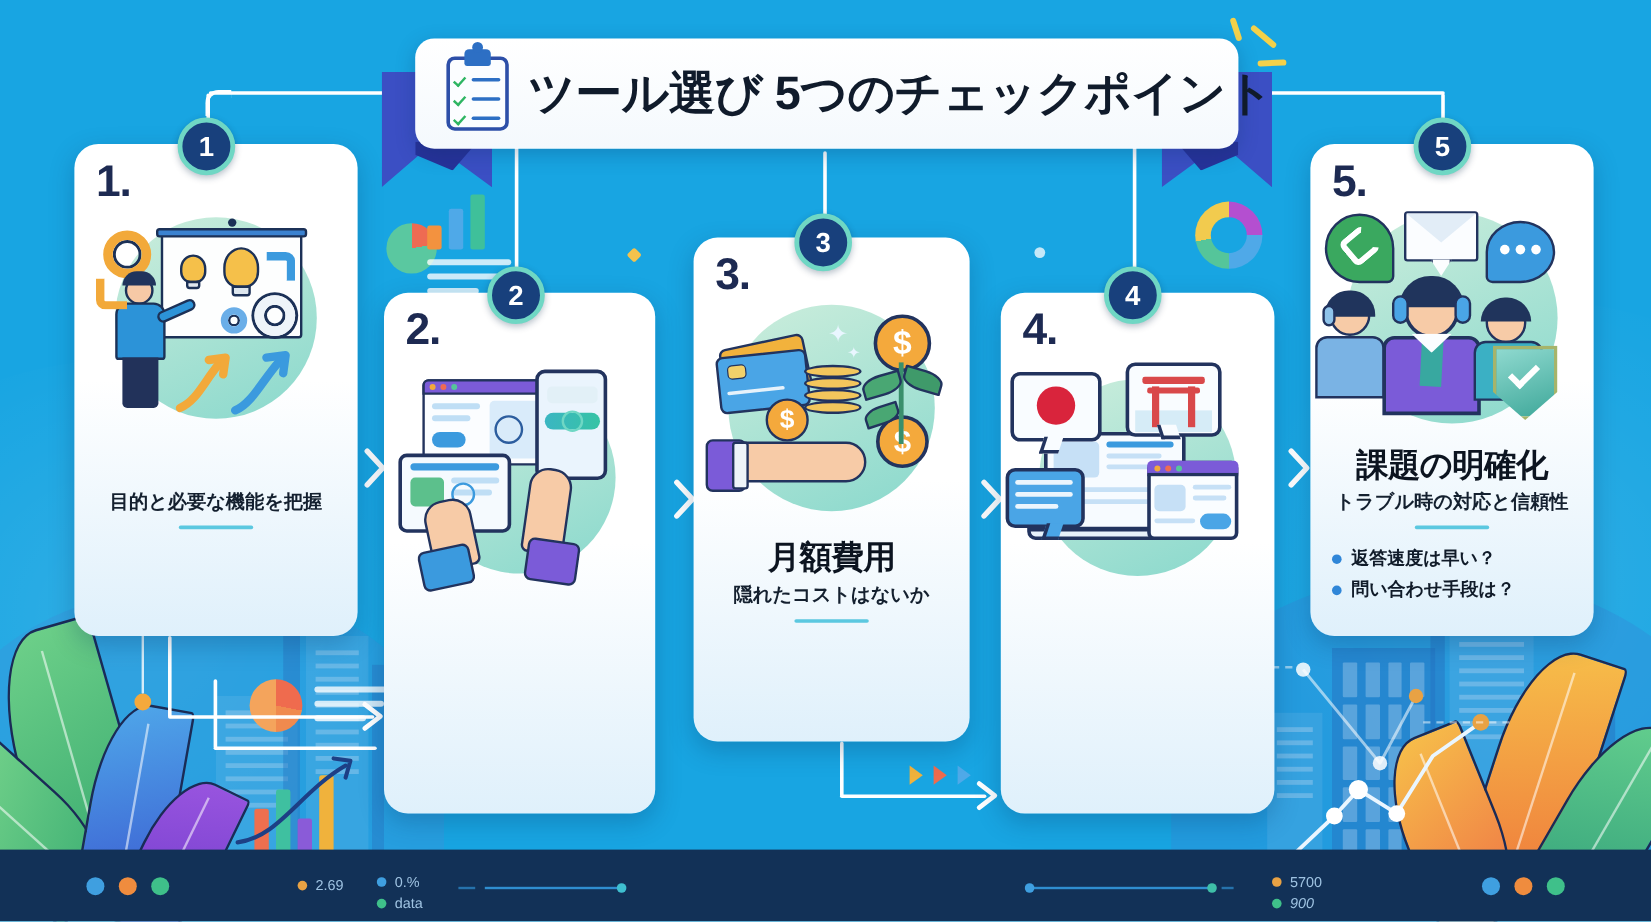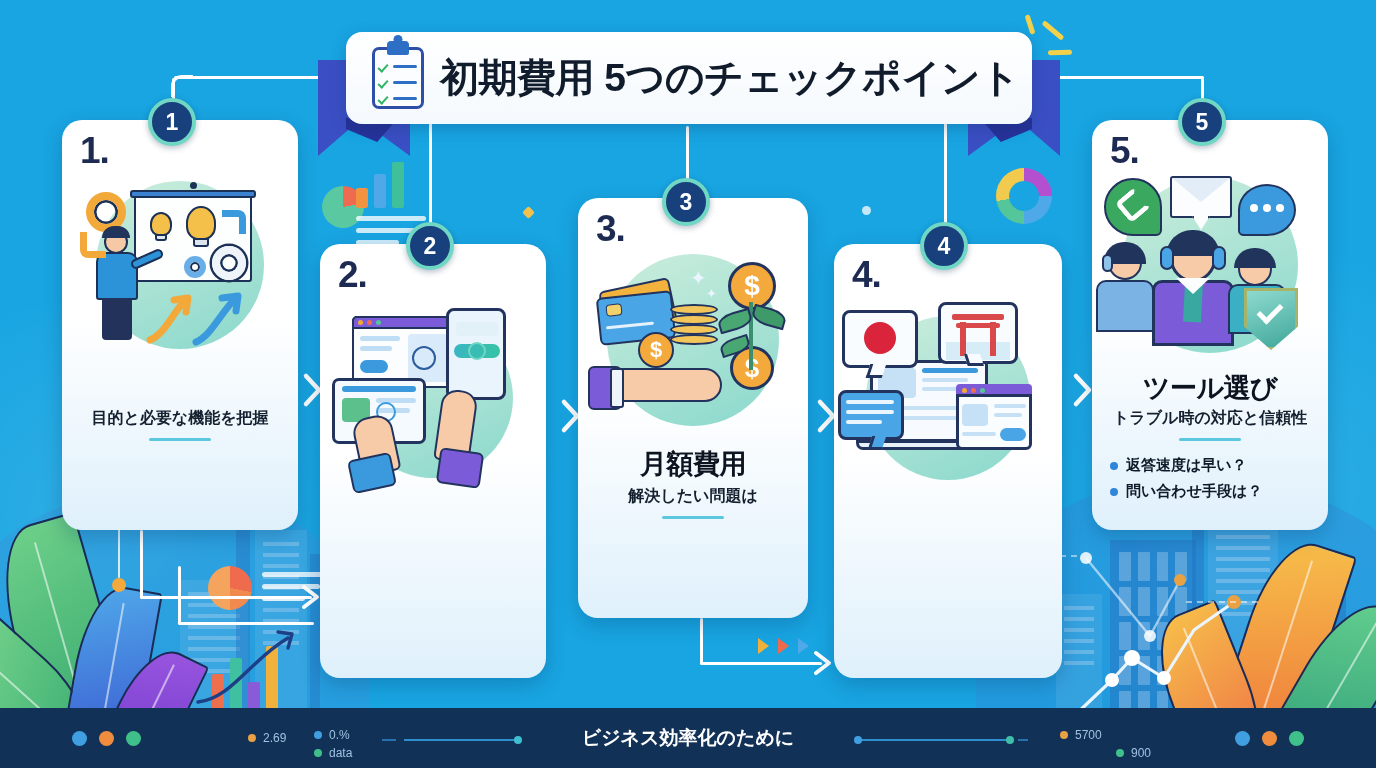--- a/index.html
+++ b/index.html
@@ -454,21 +454,21 @@
           <div class="row">
               <span class="check"></span>
               <span class="bar"></span>
             </div>
           <div class="row">
               <span class="check"></span>
               <span class="bar"></span>
             </div>
         </div>
       </div>
-      <div class="title-text">初期費用 5つのチェックポイント</div>
+      <div class="title-text">ツール選び 5つのチェックポイント</div>
     </div>
   </div>
 
   <div class="badge" style="left:148px;top:98px;">1</div>
   <div class="card" style="left:62px;top:120px;width:236px;height:410px;">
     <div class="num">1.</div>
     <div class="illus" style="top:52px;height:186px;">
       <div class="circ"></div>
 
       <div class="sh rr" style="left:72px;top:22px;width:118px;height:88px;background:#fdfefe;border:2.5px solid #1c3157;border-radius:3px;"></div>
@@ -566,21 +566,21 @@
       <div class="sh" style="left:142px;top:88px;width:30px;height:16px;border-radius:50% 4% 50% 4%;background:#49a773;border:2px solid #22335e;transform:rotate(-18deg);"></div>
 
       <div class="sh" style="left:26px;top:118px;width:118px;height:34px;background:#f7cba7;border:2.5px solid #22335e;border-radius:6px 40px 40px 6px;"></div>
       <div class="sh" style="left:10px;top:116px;width:34px;height:44px;background:#7b5bd8;border:2.5px solid #22335e;border-radius:6px;"></div>
       <div class="sh" style="left:32px;top:118px;width:14px;height:40px;background:#eef4f9;border:2.2px solid #22335e;border-radius:3px;"></div>
 
       <div class="sh" style="left:112px;top:16px;color:#e9f6ff;font-size:20px;">✦</div>
       <div class="sh" style="left:128px;top:36px;color:#e9f6ff;font-size:13px;">✦</div>
     </div>
     <div class="c-title" style="top:248px;">月額費用</div>
-    <div class="c-sub" style="top:288px;">解決したい問題は</div>
+    <div class="c-sub" style="top:288px;">隠れたコストはないか</div>
     <div class="divider" style="top:318px;"></div>
   </div>
 
   <div class="badge" style="left:920px;top:222px;">4</div>
   <div class="card" style="left:834px;top:244px;width:228px;height:434px;">
     <div class="num">4.</div>
     <div class="illus" style="top:54px;height:200px;">
       <div class="circ" style="width:164px;height:164px;"></div>
 
       <div class="sh" style="left:36px;top:62px;width:118px;height:82px;background:#f7fbff;border:3px solid #22335e;border-radius:5px;"></div>
@@ -653,21 +653,21 @@
       <div class="sh" style="left:60px;top:110px;width:82px;height:66px;border-radius:10px 10px 0 0;background:#7b5bd8;border:3px solid #22335e;"></div>
       <div class="sh" style="left:92px;top:112px;width:18px;height:40px;background:#38a8a0;transform:rotate(3deg);"></div>
       <div class="sh" style="left:84px;top:108px;width:34px;height:16px;background:#fbfdff;clip-path:polygon(0 0,100% 0,50% 100%);"></div>
       <div class="sh" style="left:146px;top:82px;width:34px;height:34px;border-radius:50%;background:#f7cba7;border:2.5px solid #22335e;"></div>
       <div class="sh" style="left:142px;top:78px;width:42px;height:20px;border-radius:20px 20px 0 0;background:#20345c;"></div>
       <div class="sh" style="left:136px;top:114px;width:58px;height:50px;border-radius:10px 10px 0 0;background:#3bb0c4;border:2.5px solid #22335e;"></div>
 
       <div class="sh" style="left:152px;top:118px;width:54px;height:62px;background:linear-gradient(160deg,#8fd9cf,#3fa89a);border:3px solid #a6b46a;clip-path:polygon(50% 100%,0 62%,0 0,100% 0,100% 62%);"></div>
       <div class="sh" style="left:166px;top:134px;width:24px;height:14px;border-left:5px solid #fff;border-bottom:5px solid #fff;transform:rotate(-45deg);"></div>
     </div>
-    <div class="c-title" style="top:250px;">ツール選び</div>
+    <div class="c-title" style="top:250px;">課題の明確化</div>
     <div class="c-sub" style="top:288px;font-family:Liberation Serif, serif;">トラブル時の対応と信頼性</div>
     <div class="divider" style="top:318px;"></div>
     <ul class="bullets" style="top:336px;">
       <li>返答速度は早い？</li>
       <li>問い合わせ手段は？</li>
     </ul>
   </div>
 
   <div id="footer">
     <div class="f-dots" style="left:72px;">
@@ -688,33 +688,32 @@
     <div class="f-stat" style="left:314px;top:38px;">
       <span class="pt" style="background:#3fc08a;"></span>
       <span>data</span>
     </div>
 
     <div class="f-dash" style="left:382px;top:31px;width:14px;"></div>
     <div class="f-line" style="left:404px;top:31px;width:114px;">
       <span class="cap" style="right:-4px;background:#3fbfd0;"></span>
     </div>
 
-    <div class="f-text">ビジネス効率化のために</div>
 
     <div class="f-line" style="left:858px;top:31px;width:152px;">
       <span class="cap" style="left:-4px;background:#3f9fe0;"></span>
       <span class="cap" style="right:-4px;background:#3fbfa8;"></span>
     </div>
     <div class="f-dash" style="left:1018px;top:31px;width:10px;"></div>
 
     <div class="f-stat" style="left:1060px;top:20px;">
       <span class="pt" style="background:#e8a244;"></span>
       <span>5700</span>
     </div>
-    <div class="f-stat" style="left:1116px;top:38px;">
+    <div class="f-stat" style="left:1060px;top:38px;font-style:italic;">
       <span class="pt" style="background:#3fc08a;"></span>
       <span>900</span>
     </div>
 
     <div class="f-dots" style="right:72px;">
       <i style="background:#3f9fe0;"></i>
       <i style="background:#ef8c3e;"></i>
       <i style="background:#3fc08a;"></i>
     </div>
   </div>

